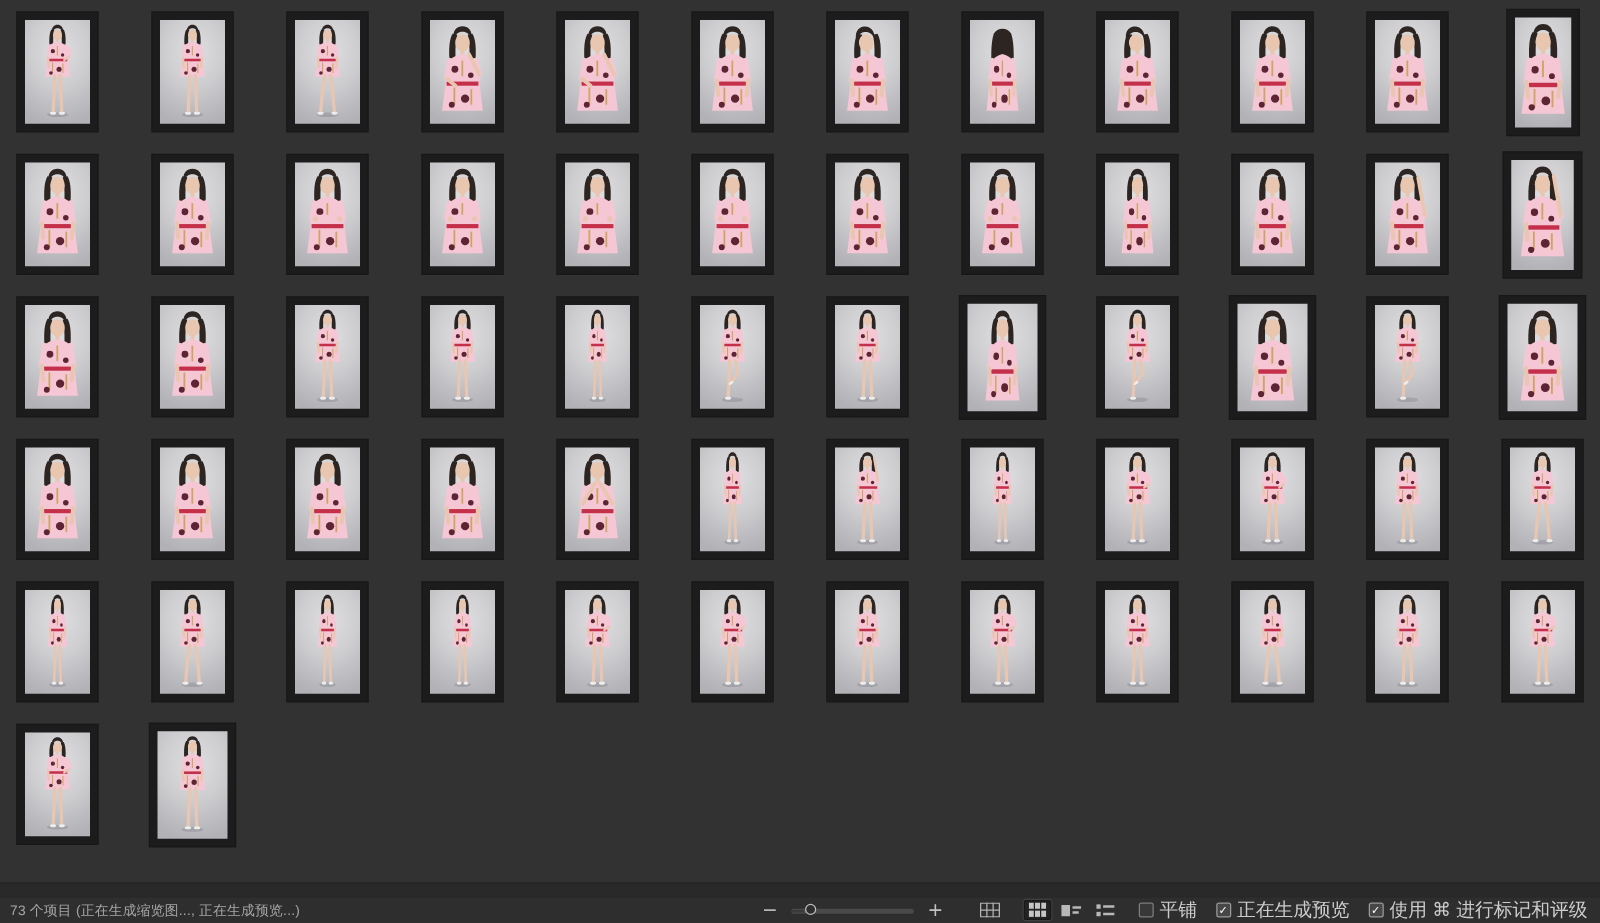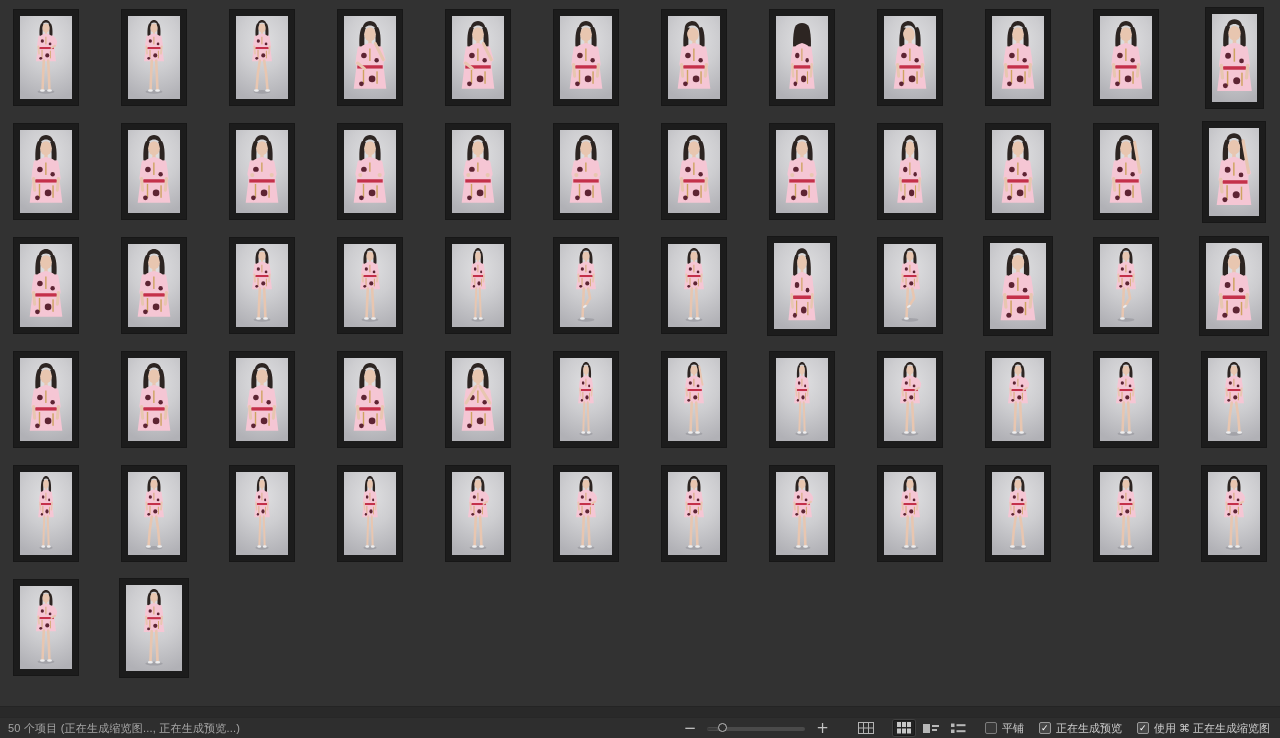--- a/index.html
+++ b/index.html
@@ -55,21 +55,21 @@
   .icon-gap-sm{width:4px;}
   .vbtn{padding:2px 4px;border-radius:2px;display:flex;align-items:center;}
   .vbtn.selected{background:#232323;box-shadow:inset 0 0 0 1px #191919,0 0 0 1px #404040;}
   .opt{display:flex;align-items:center;margin-left:15px;}
   .cbox{
     width:12px;height:12px;border:1px solid #7d7d7d;border-radius:2px;background:#383838;
     box-sizing:border-box;margin-right:5px;display:flex;align-items:center;justify-content:center;
     color:#fff;font-size:9px;font-weight:bold;line-height:1;
   }
   .cbox.checked{background:#474747;border-color:#9a9a9a;}
-  .opt-label{color:#cccccc;font-size:11px;}
+  .opt-label{color:#cccccc;font-size:15px;}
 </style>
 </head>
 <body>
 
 <div class="grid-area">
     <div class="cell">
       <div class="frame">
         <div class="photo" style="width: 52px; height: 83px;">
           <svg viewBox="0 0 60 98" preserveAspectRatio="xMidYMid meet" width="100%" height="100%">
             <ellipse cx="30" cy="89.5" rx="10" ry="2.2" fill="rgba(40,40,55,.15)"></ellipse>
@@ -1974,21 +1974,21 @@
             <ellipse cx="34.2" cy="88" rx="2.9" ry="1.4" fill="#ededee"></ellipse>
           </svg>
         </div>
       </div>
     </div>
   </div>
 
 <div class="bottom-strip"></div>
 
 <div class="status-bar">
-  <span class="status-text">50 个项目 (正在生成缩览图..., 正在生成预览...)</span>
+  <span class="status-text">73 个项目 (正在生成缩览图..., 正在生成预览...)</span>
 
   <div class="right-controls">
     <span class="zoom-btn">−</span>
 
     <div class="slider">
       <div class="track"></div>
       <div class="track-left" id="trackLeft" style="width: 10px;"></div>
       <div class="thumb" id="sliderThumb" style="left: 11px;"></div>
     </div>
 
@@ -2038,16 +2038,16 @@
     <div class="opt">
       <span class="cbox"></span>
       <span class="opt-label">平铺</span>
     </div>
     <div class="opt">
       <span class="cbox checked">✓</span>
       <span class="opt-label">正在生成预览</span>
     </div>
     <div class="opt">
       <span class="cbox checked">✓</span>
-      <span class="opt-label">使用 ⌘ 正在生成缩览图</span>
+      <span class="opt-label">使用 ⌘ 进行标记和评级</span>
     </div>
   </div>
 </div>
 
 </body></html>

